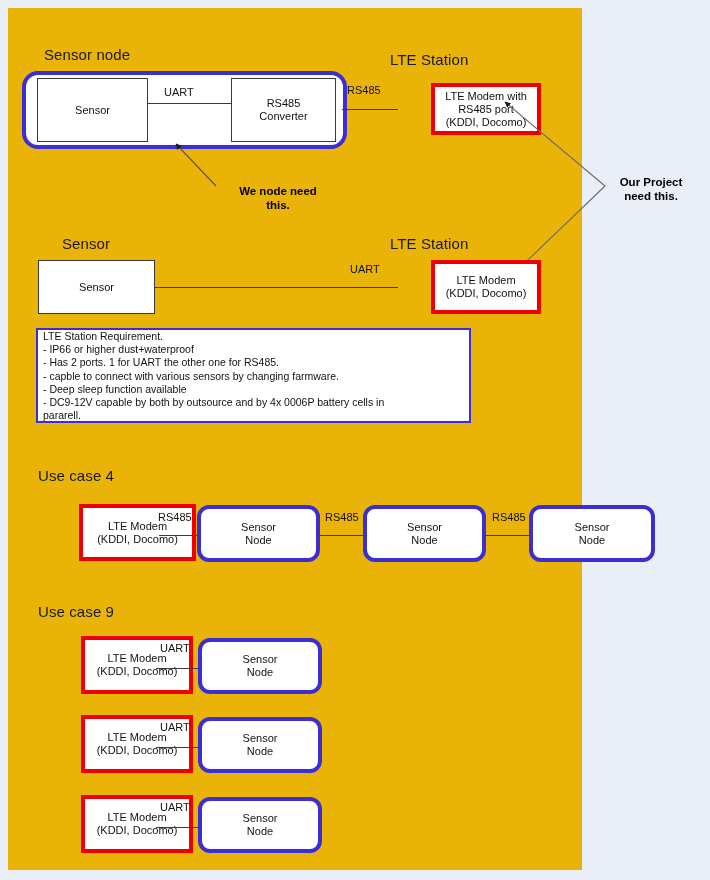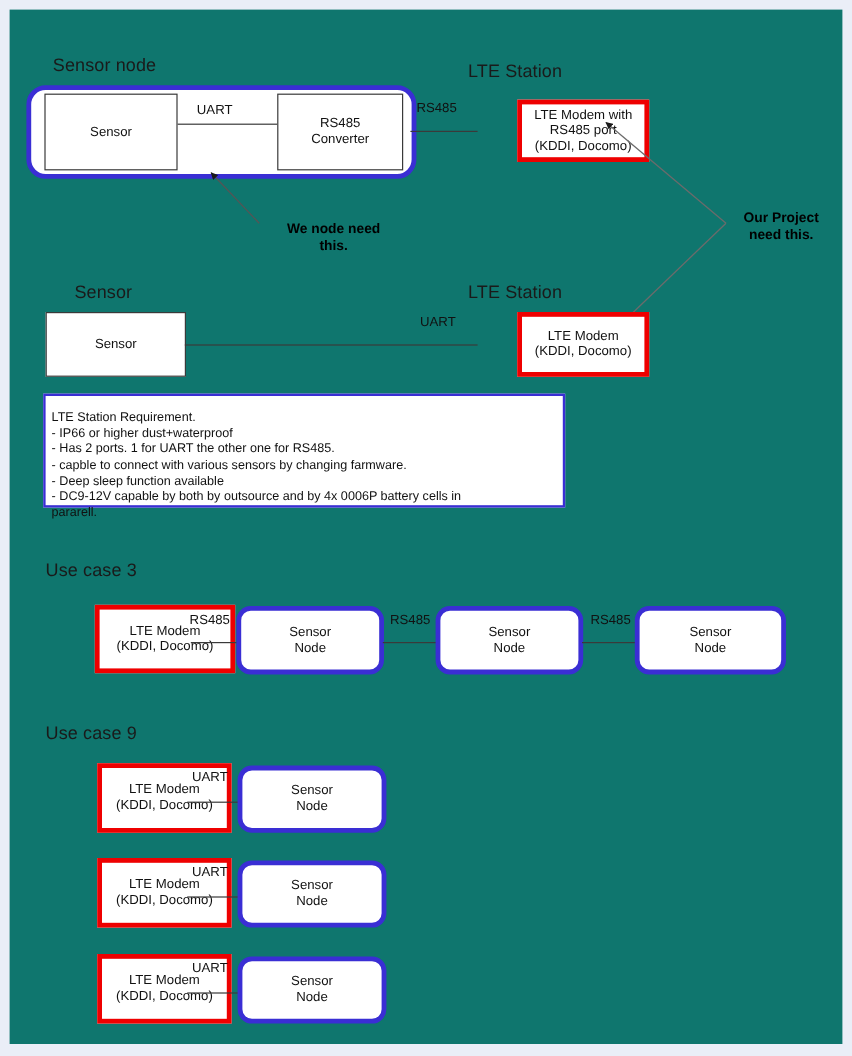--- a/index.html
+++ b/index.html
@@ -11,23 +11,23 @@
   body {
     width: 710px;
     height: 880px;
     font-family: "Liberation Sans", sans-serif;
     overflow: hidden;
   }
   #canvas {
     position: absolute;
     left: 8px;
     top: 8px;
-    width: 694px;
+    width: 574px;
     height: 862px;
-    background: #0f766e;
+    background: #eab308;
   }
   .abs { position: absolute; }
 
   
   .heading {
     font-size: 15px;
     color: #1a1a1a;
     white-space: nowrap;
     letter-spacing: 0.1px;
   }
@@ -87,21 +87,21 @@
   .req-box {
     box-sizing: border-box;
     border: 2.5px solid #3a2ed4;
     background: #ffffff;
   }
   .req-text {
     font-size: 10.5px;
     line-height: 13.2px;
     color: #111111;
     white-space: pre-line;
-    padding: 14px 0 0 7px;
+    padding: 2px 0 0 7px;
   }
 
   svg { overflow: visible; }
 </style>
 </head>
 <body>
 
 <div id="canvas">
 
   <div class="abs heading" style="left:36px; top:38px;">Sensor node</div>
@@ -158,21 +158,21 @@
 
   <div class="abs req-box" style="left:28px; top:320px; width:435px; height:95px;"></div>
   <div class="abs req-text" style="left:28px; top:320px; width:430px;">LTE Station Requirement.
 - IP66 or higher dust+waterproof
 - Has 2 ports. 1 for UART the other one for RS485.
 - capble to connect with various sensors by changing farmware.
 - Deep sleep function available
 - DC9-12V capable by both by outsource and by 4x 0006P battery cells in
 pararell.</div>
 
-  <div class="abs heading" style="left:30px; top:459px;">Use case 3</div>
+  <div class="abs heading" style="left:30px; top:459px;">Use case 4</div>
 
   <div class="abs box box-red" style="left:36px; top:496px; width:117px; height:57px; white-space:pre-line;">LTE Modem
 (KDDI, Docomo)</div>
 
   <div class="abs hline" style="left:151px; top:527px; width:40px;"></div>
   <div class="abs linklabel" style="left:150px; top:503px;">RS485</div>
   <div class="abs box box-blue-round" style="left:189px; top:497px; width:123px; height:57px; white-space:pre-line;">Sensor
 Node</div>
 
   <div class="abs hline" style="left:311px; top:527px; width:47px;"></div>

